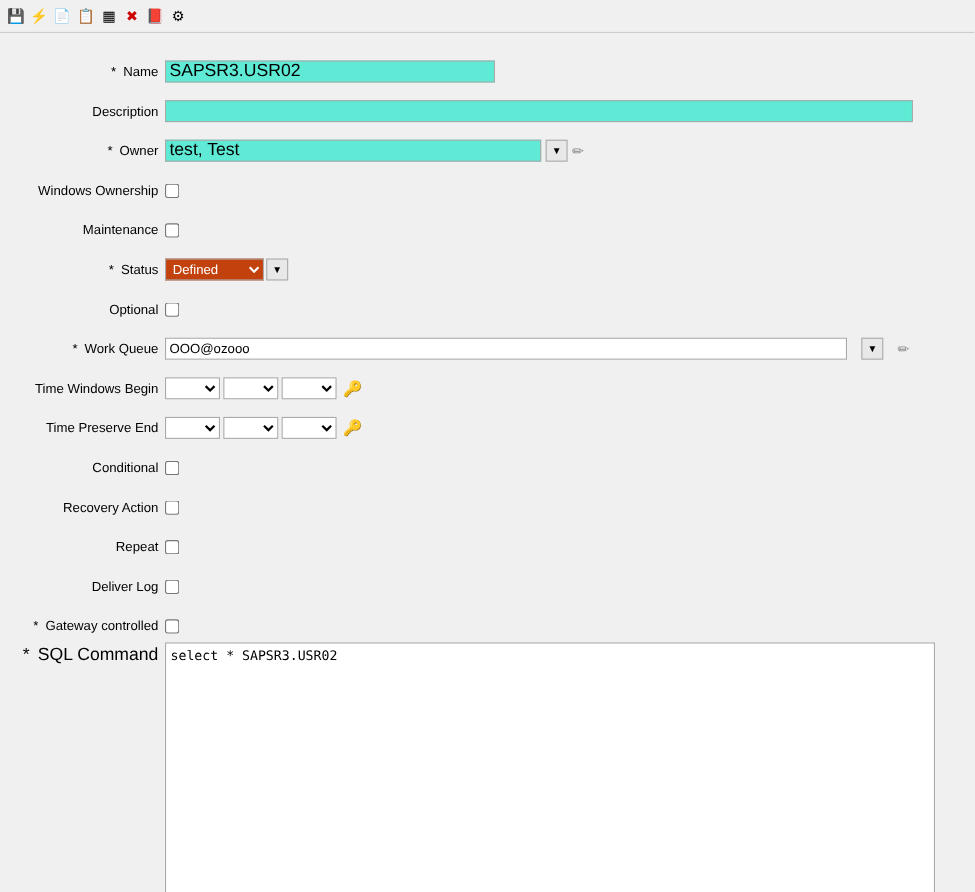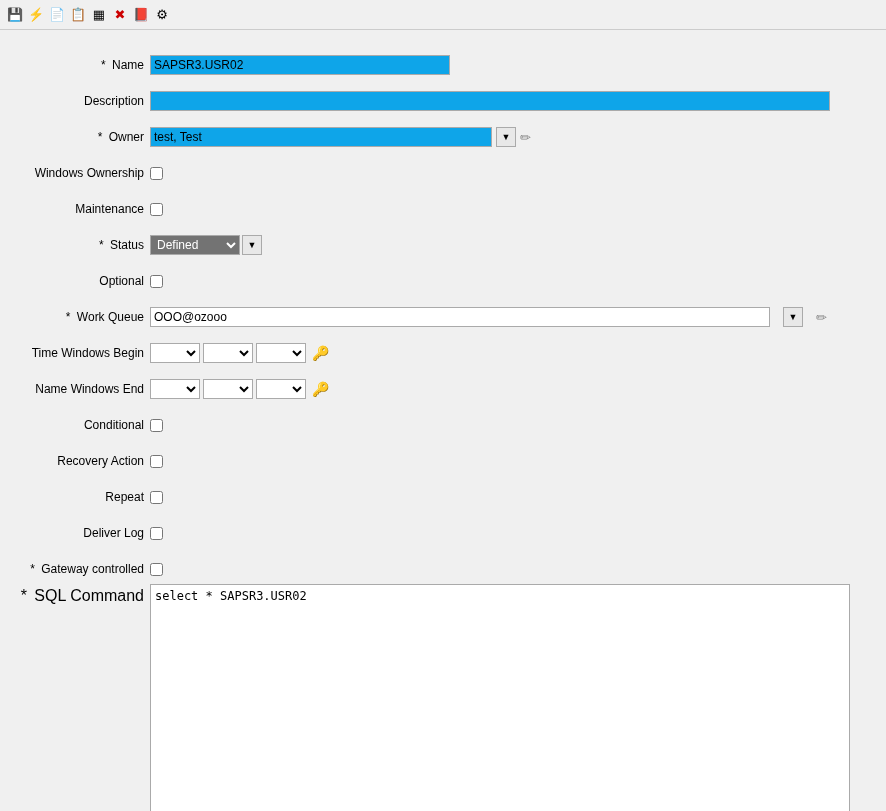--- a/index.html
+++ b/index.html
@@ -51,23 +51,23 @@
       color: #000;
       font-size: 12px;
     }
     .required-star {
       color: #000;
       margin-right: 3px;
     }
     .form-input {
       height: 20px;
       border: 1px solid #aaa;
-      font-size: 12px;
+      font-size: 16px;
       padding: 1px 3px;
-      background: #0ea5e9;
+      background: #5eead4;
     }
     .form-input-wide {
       width: 680px;
     }
     .form-input-medium {
       width: 342px;
     }
     .form-input-name {
       width: 300px;
     }
@@ -81,21 +81,21 @@
       width: 20px;
       border: 1px solid #aaa;
       background: #e8e8e8;
       cursor: pointer;
       display: inline-flex;
       align-items: center;
       justify-content: center;
       font-size: 9px;
     }
     .status-select {
-      background: #737373;
+      background: #c2410c;
       color: #fff;
       border: 1px solid #aaa;
       height: 20px;
       font-size: 12px;
       padding: 0 2px;
       width: 90px;
       cursor: pointer;
     }
     .status-dropdown-btn {
       height: 20px;
@@ -263,21 +263,21 @@
       <div class="form-label">Time Windows Begin</div>
       <div class="time-selects">
         <select class="time-select"><option></option></select>
         <select class="time-select"><option></option></select>
         <select class="time-select"><option></option></select>
         <span class="time-icon">🔑</span>
       </div>
     </div>
 
     <div class="form-row">
-      <div class="form-label">Name Windows End</div>
+      <div class="form-label">Time Preserve End</div>
       <div class="time-selects">
         <select class="time-select"><option></option></select>
         <select class="time-select"><option></option></select>
         <select class="time-select"><option></option></select>
         <span class="time-icon">🔑</span>
       </div>
     </div>
 
     <div class="form-row">
       <div class="form-label">Conditional</div>

